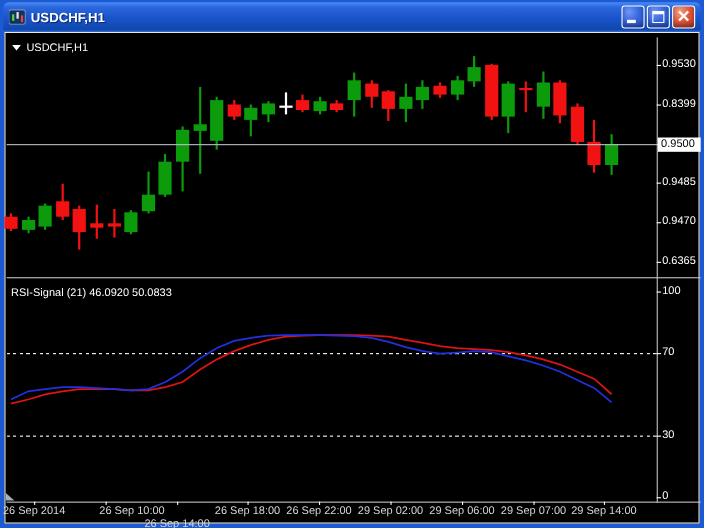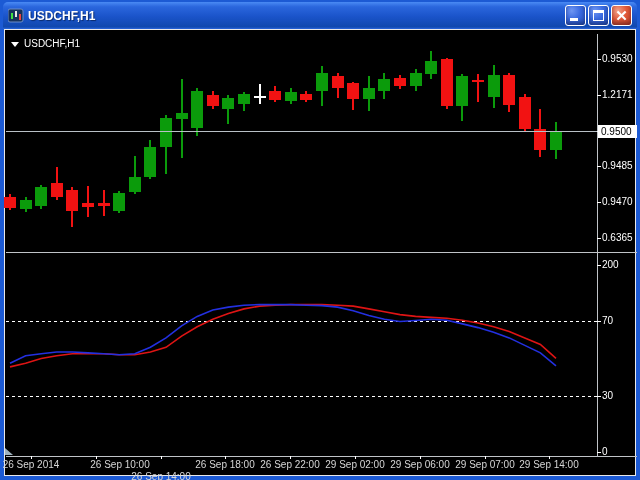--- a/index.html
+++ b/index.html
@@ -114,20 +114,21 @@
       <div class="axis-line" style="left:596px; top:33px;  width:1px;  height:423px;"></div>
       <div class="panel-sep" style="left:5px;  top:251px; width:631px; height:1px;"></div>
       <div class="panel-sep" style="left:5px;  top:455px; width:631px; height:1px;"></div>
 
       <div style="position:absolute; left:5px; top:33px; width:591px; height:218px;"></div>
       <div class="symbol-label" style="left:10px; top:37px;">
         <span class="tri-down"></span><span>USDCHF,H1</span>
       </div>
 
       <div style="position:absolute; left:5px; top:252px; width:591px; height:203px;"></div>
+      <div class="indicator-label" style="left:9px; top:260px;">RSI-Signal (21) 46.0920 50.0833</div>
 
       <svg class="shift-triangle" style="left:4px; top:447px;" width="9" height="8">
           <polygon points="0,0 8,7 0,7" fill="#9fb2bf"></polygon>
         </svg>
 
       <div id="candles">
           <div class="candle-wick" style="left: 8px; top: 193.085px; width: 2px; height: 15.9907px; background: rgb(242, 18, 18);"></div>
           <div class="candle-body" style="left: 3px; top: 195.949px; width: 12px; height: 10.9787px; background: rgb(242, 18, 18);"></div>
           <div class="candle-wick" style="left: 23.6px; top: 195.949px; width: 2px; height: 15.036px; background: rgb(11, 155, 11);"></div>
           <div class="candle-body" style="left: 18.6px; top: 199.052px; width: 12px; height: 8.83067px; background: rgb(11, 155, 11);"></div>
@@ -198,34 +199,34 @@
           <div class="candle-wick" style="left: 538.4px; top: 108.12px; width: 2px; height: 47.7333px; background: rgb(242, 18, 18);"></div>
           <div class="candle-body" style="left: 533.4px; top: 127.929px; width: 12px; height: 21.0027px; background: rgb(242, 18, 18);"></div>
           <div class="candle-wick" style="left: 554px; top: 121.008px; width: 2px; height: 36.9933px; background: rgb(11, 155, 11);"></div>
           <div class="candle-body" style="left: 549px; top: 129.6px; width: 12px; height: 19.332px; background: rgb(11, 155, 11);"></div>
         </div>
       <div id="axes">
           <div class="bid-line" style="left: 5px; top: 130px; width: 591px; background: rgb(185, 192, 198);"></div>
           <div class="tick-h" style="left: 596px; top: 58px;"></div>
           <div class="price-label" style="left: 601px; top: 52px;">0.9530</div>
           <div class="tick-h" style="left: 596px; top: 94px;"></div>
-          <div class="price-label" style="left: 601px; top: 88px;">1.2171</div>
+          <div class="price-label" style="left: 601px; top: 88px;">0.8399</div>
           <div class="tick-h" style="left: 596px; top: 130px;"></div>
           <div class="price-label" style="left: 601px; top: 124px;">0.9500</div>
           <div class="tick-h" style="left: 596px; top: 165px;"></div>
           <div class="price-label" style="left: 601px; top: 159px;">0.9485</div>
           <div class="tick-h" style="left: 596px; top: 201px;"></div>
           <div class="price-label" style="left: 601px; top: 195px;">0.9470</div>
           <div class="tick-h" style="left: 596px; top: 237px;"></div>
           <div class="price-label" style="left: 601px; top: 231px;">0.6365</div>
           <div class="current-price-tag" style="left: 597px; top: 124px;">0.9500</div>
           <div class="dashed-level" style="left: 5px; top: 320px; width: 591px;"></div>
           <div class="dashed-level" style="left: 5px; top: 395px; width: 591px;"></div>
           <div class="tick-h" style="left: 596px; top: 264px;"></div>
-          <div class="rsi-axis-label" style="left: 601px; top: 258px;">200</div>
+          <div class="rsi-axis-label" style="left: 601px; top: 258px;">100</div>
           <div class="tick-h" style="left: 596px; top: 320px;"></div>
           <div class="rsi-axis-label" style="left: 601px; top: 314px;">70</div>
           <div class="tick-h" style="left: 596px; top: 395px;"></div>
           <div class="rsi-axis-label" style="left: 601px; top: 389px;">30</div>
           <div class="tick-h" style="left: 596px; top: 451px;"></div>
           <div class="rsi-axis-label" style="left: 601px; top: 445px;">0</div>
           <div class="tick-v" style="left: 30px; top: 455px;"></div>
           <div class="time-label" style="left: 30px; top: 458px;">26 Sep 2014</div>
           <div class="tick-v" style="left: 95px; top: 455px;"></div>
           <div class="time-label" style="left: 95px; top: 458px; margin-left: 24px;">26 Sep 10:00</div>

